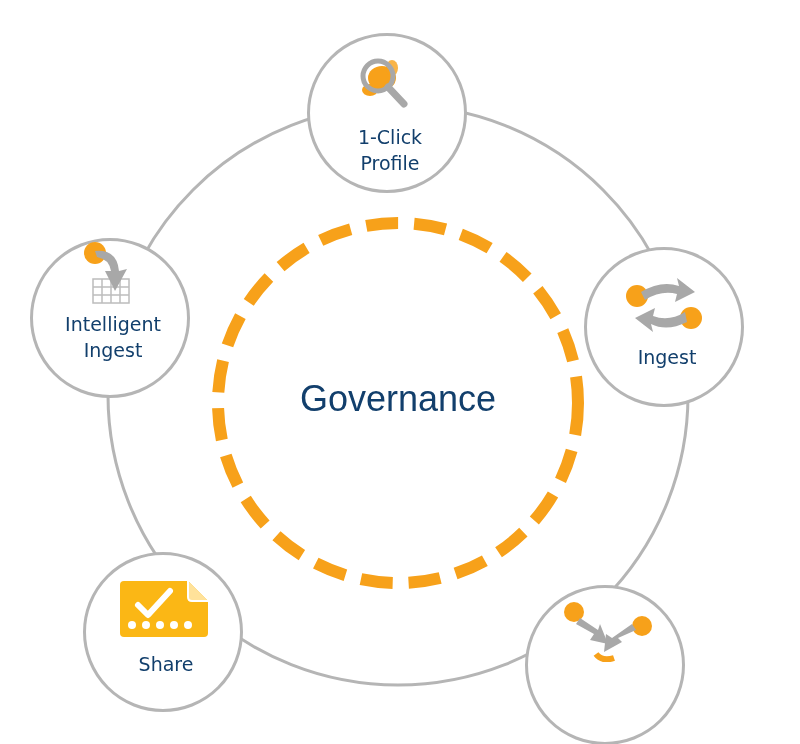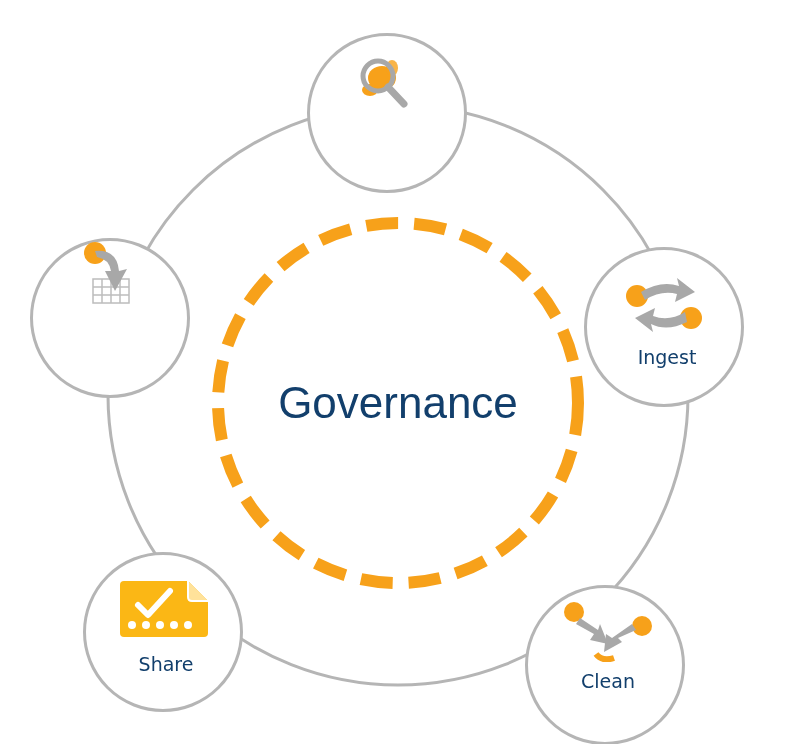--- a/index.html
+++ b/index.html
@@ -3,41 +3,45 @@
 <meta charset="utf-8">
 <style>
   html, body { margin:0; padding:0; background:#ffffff; }
   body { width:800px; height:744px; position:relative; overflow:hidden; font-family:"Liberation Sans", sans-serif; }
   svg.stage { position:absolute; left:0; top:0; }
   .node { position:absolute; width:160px; height:160px; border-radius:50%; box-sizing:border-box;
           border:3px solid #b5b5b5; background:#ffffff; }
   .node-label { position:absolute; left:0; width:160px; text-align:center; color:#123f6c;
           font-family:"DejaVu Sans", sans-serif; font-size:19px; line-height:26px; }
   .center-label { position:absolute; left:248px; width:300px; top:378px; text-align:center;
-          color:#123f6c; font-family:"Liberation Sans", sans-serif; font-size:44px; }
+          color:#123f6c; font-family:"Liberation Sans", sans-serif; font-size:36px; }
   .icon { position:absolute; }
 </style>
 </head>
 <body>
 
 <svg class="stage" width="800" height="744">
   <circle cx="398" cy="395" r="290" fill="none" stroke="#b5b5b5" stroke-width="3"></circle>
   <circle cx="398" cy="403" r="180" fill="none" stroke="#f7a11a" stroke-width="12" stroke-dasharray="32 16"></circle>
 </svg>
 
 <div class="center-label">Governance</div>
 
 <div class="node" style="left:307px; top:33px;">
   <svg class="icon" width="70" height="60" style="left:42px; top:20px;" viewBox="0 0 70 60">
     <ellipse cx="30" cy="22" rx="14" ry="12" fill="#f7a11a"></ellipse>
     <ellipse cx="40" cy="12" rx="6" ry="8" fill="#f7a11a" opacity="0.8"></ellipse>
     <ellipse cx="18" cy="34" rx="8" ry="6" fill="#f7a11a"></ellipse>
     <circle cx="26" cy="20" r="15" fill="none" stroke="#a8a8a8" stroke-width="5"></circle>
     <line x1="36" y1="31" x2="52" y2="48" stroke="#a8a8a8" stroke-width="7" stroke-linecap="round"></line>
   </svg>
+  <div class="node-label" style="top:88px;">
+    <div>1-Click</div>
+    <div>Profile</div>
+  </div>
 </div>
 
 <div class="node" style="left:584px; top:247px;">
   <svg class="icon" width="84" height="60" style="left:36px; top:26px;" viewBox="0 0 84 60">
     <circle cx="14" cy="20" r="11" fill="#f7a11a"></circle>
     <path d="M18 16 Q38 4 56 10 L54 2 L72 16 L52 26 L54 18 Q38 14 22 24 Z" fill="#a8a8a8"></path>
     <circle cx="68" cy="42" r="11" fill="#f7a11a"></circle>
     <path d="M64 46 Q44 56 28 48 L30 56 L12 42 L32 32 L30 40 Q46 46 62 36 Z" fill="#a8a8a8"></path>
   </svg>
   <div class="node-label" style="top:94px;">
@@ -47,21 +51,20 @@
 
 <div class="node" style="left:525px; top:585px;">
   <svg class="icon" width="96" height="64" style="left:30px; top:10px;" viewBox="0 0 96 64">
     <circle cx="16" cy="14" r="10" fill="#f7a11a"></circle>
     <circle cx="84" cy="28" r="10" fill="#f7a11a"></circle>
     <path d="M38 56 Q44 64 56 60" fill="none" stroke="#f7a11a" stroke-width="6"></path>
     <path d="M22 20 L40 32 L42 26 L50 46 L32 42 L36 36 L18 26 Z" fill="#a8a8a8"></path>
     <path d="M78 32 L60 40 L64 44 L46 54 L48 36 L54 40 L74 26 Z" fill="#a8a8a8"></path>
   </svg>
   <div class="node-label" style="top:80px;">
-    <div>Clean</div>
   </div>
 </div>
 
 <div class="node" style="left:83px; top:552px;">
   <svg class="icon" width="92" height="60" style="left:32px; top:24px;" viewBox="0 0 92 60">
     <path d="M6 2 H70 L90 22 V54 Q90 58 86 58 H6 Q2 58 2 54 V6 Q2 2 6 2 Z" fill="#fbb715"></path>
     <path d="M70 2 V18 Q70 22 74 22 H90" fill="#ffe29a" stroke="#ffffff" stroke-width="2"></path>
     <path d="M20 26 L30 36 L52 12" fill="none" stroke="#ffffff" stroke-width="6" stroke-linecap="round" stroke-linejoin="round"></path>
     <circle cx="14" cy="46" r="4" fill="#fff"></circle>
     <circle cx="28" cy="46" r="4" fill="#fff"></circle>
@@ -80,13 +83,17 @@
     <g stroke="#bcbcbc" stroke-width="1.5" fill="none">
       <rect x="14" y="38" width="36" height="24"></rect>
       <line x1="23" y1="38" x2="23" y2="62"></line>
         <line x1="32" y1="38" x2="32" y2="62"></line>
         <line x1="41" y1="38" x2="41" y2="62"></line>
       <line x1="14" y1="46" x2="50" y2="46"></line>
         <line x1="14" y1="54" x2="50" y2="54"></line>
     </g>
     <path d="M16 10 Q38 8 40 30 L48 28 L36 50 L26 30 L32 30 Q30 18 18 16 Z" fill="#a8a8a8"></path>
   </svg>
+  <div class="node-label" style="top:70px;">
+    <div>Intelligent</div>
+    <div>Ingest</div>
+  </div>
 </div>
 
 </body></html>

